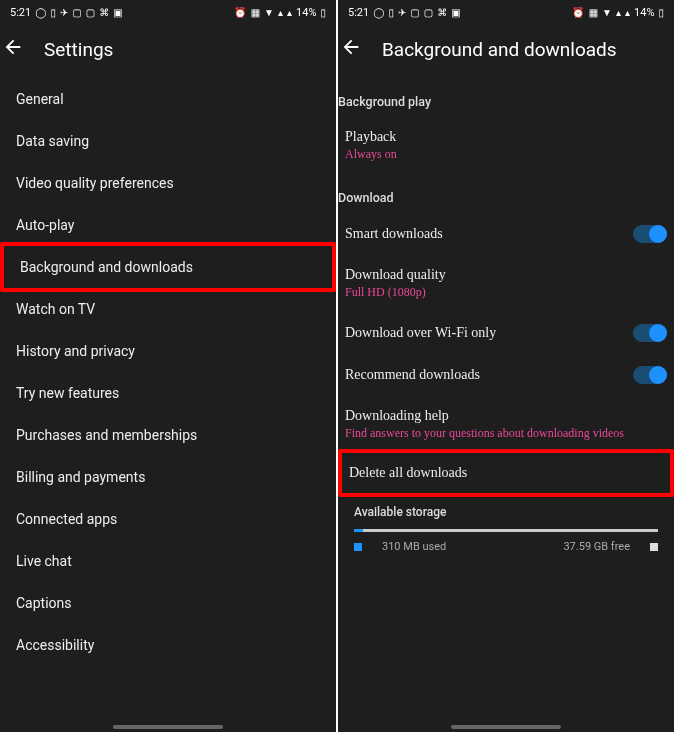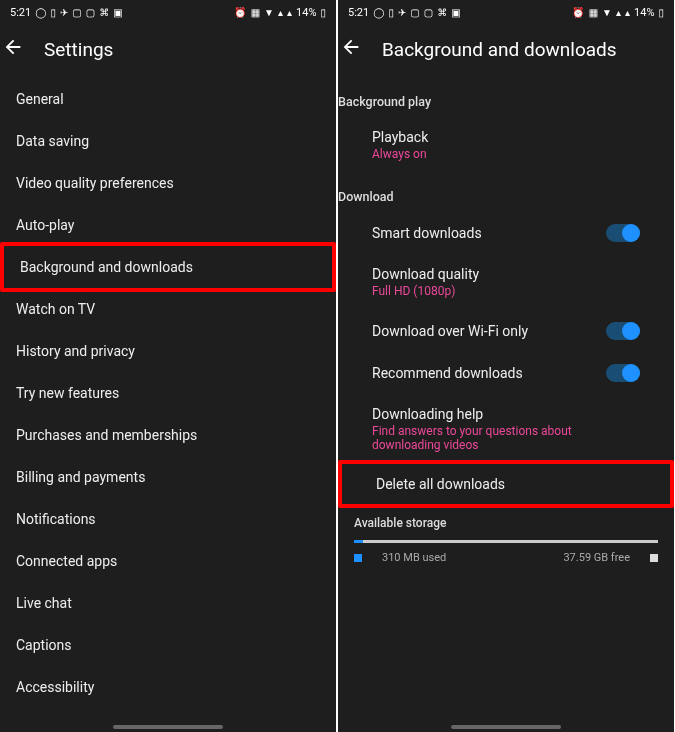--- a/index.html
+++ b/index.html
@@ -67,25 +67,26 @@
       border-radius: 2px;
       margin: -4px 0;
     }
     .section-header {
       padding: 16px 0 8px;
       font-size: 12.5px;
       font-weight: 500;
       color: #ddd;
     }
     .setting-row {
-      padding: 12px 34px;
+      padding: 12px 7px;
       display: flex;
       align-items: center;
       justify-content: center;
       gap: 12px;
+      font-family: Liberation Serif, serif;
     }
     .setting-text {
       flex: 1;
     }
     .setting-title {
       font-size: 14px;
       color: #eee;
     }
     .setting-subtitle {
       font-size: 12px;
@@ -204,21 +205,20 @@
     <div class="list-item">General</div>
     <div class="list-item">Data saving</div>
     <div class="list-item">Video quality preferences</div>
     <div class="list-item">Auto-play</div>
     <div class="list-item highlighted">Background and downloads</div>
     <div class="list-item">Watch on TV</div>
     <div class="list-item">History and privacy</div>
     <div class="list-item">Try new features</div>
     <div class="list-item">Purchases and memberships</div>
     <div class="list-item">Billing and payments</div>
-    <div class="list-item">Notifications</div>
     <div class="list-item">Connected apps</div>
     <div class="list-item">Live chat</div>
     <div class="list-item">Captions</div>
     <div class="list-item">Accessibility</div>
   </div>
   <div class="home-indicator"></div>
 </div>
 
 <div class="phone">
   <div class="status-bar">

